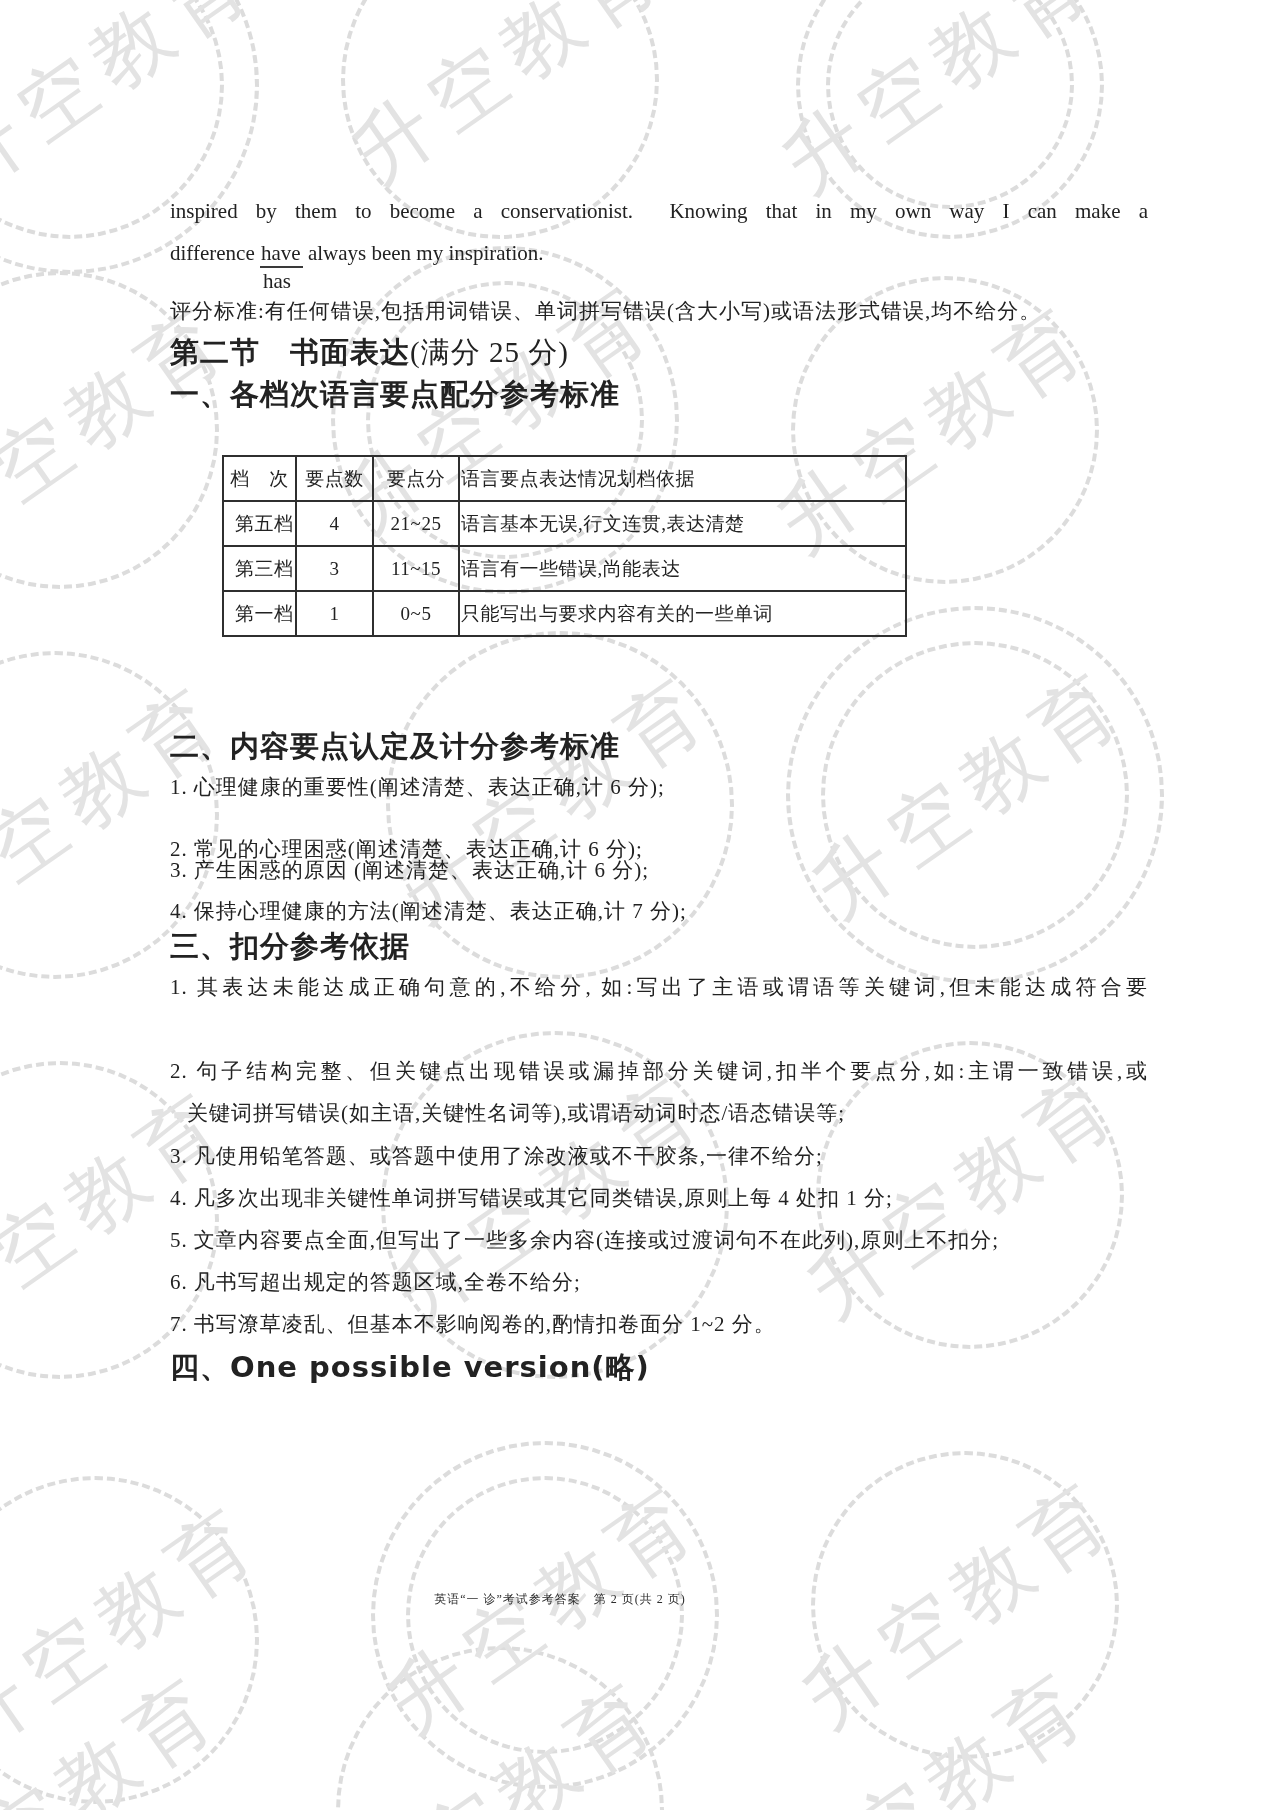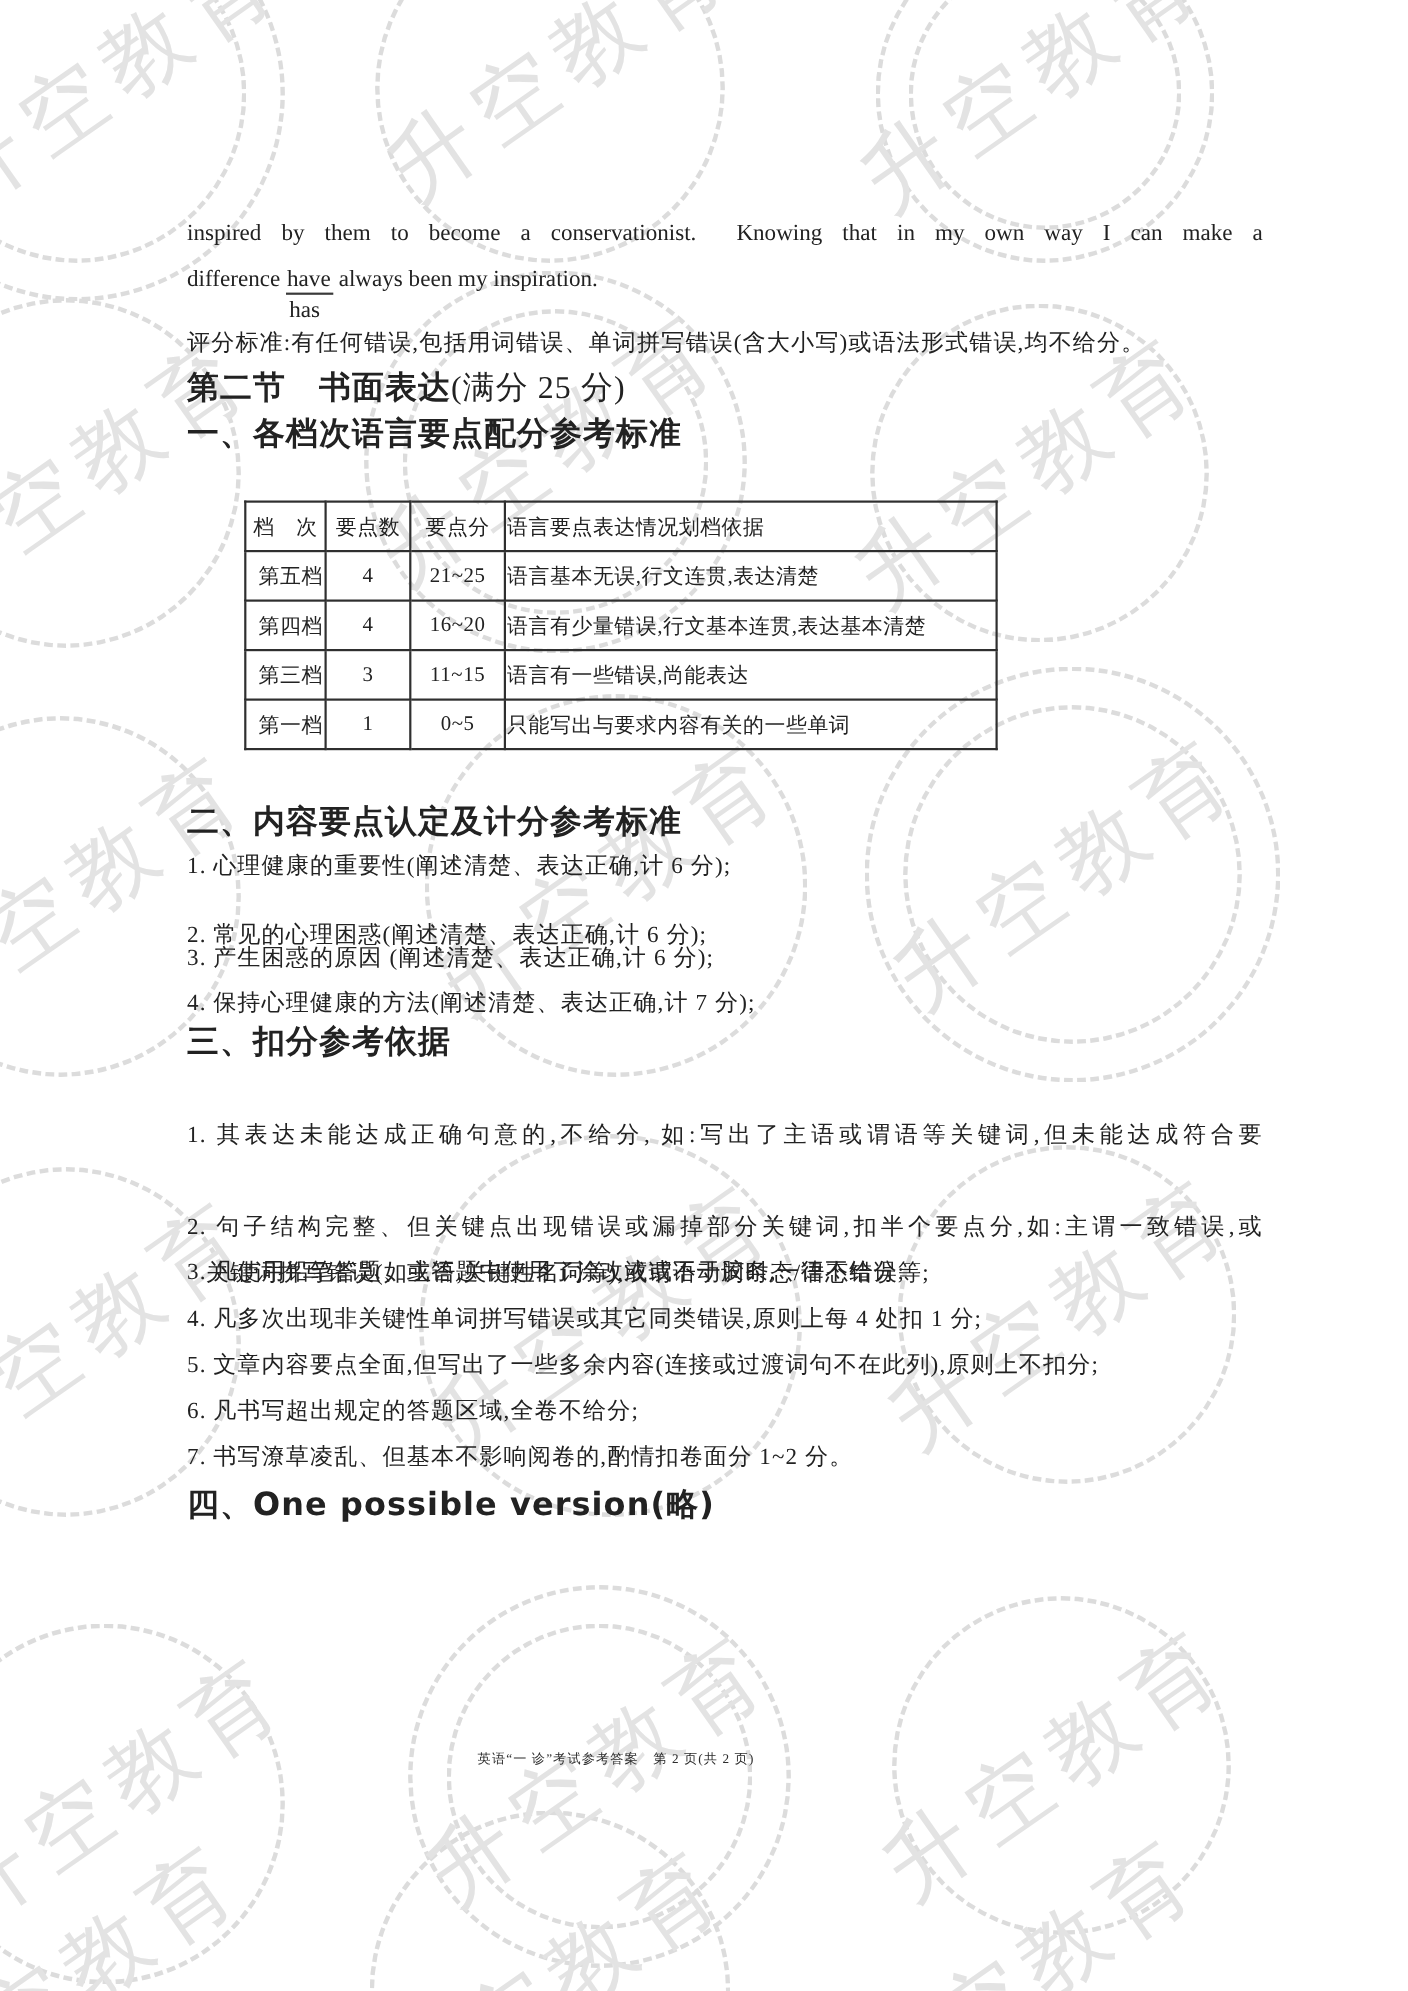--- a/index.html
+++ b/index.html
@@ -35,21 +35,21 @@
   .u-word{border-bottom:2px solid #3a3a3a;padding:0 2px 1px 1px;}
   .corr{position:absolute;left:3px;top:28px;border:none;}
   .cjk{font-size:21px;letter-spacing:1px;line-height:30px;}
   .heading{
     font-family:"DejaVu Sans","Liberation Sans",sans-serif;
     font-weight:700;font-size:29px;letter-spacing:1px;line-height:30px;
   }
   .heading .light{font-weight:400;font-family:"Liberation Serif","DejaVu Serif",serif;}
   .list-item{padding-left:17px;text-indent:-17px;}
   .list-item .num{margin-right:6px;}
-  .wrap2 .l1{text-align:justify;text-align-last:justify;margin-top:44px;}
+  .wrap2 .l1{text-align:justify;text-align-last:justify;}
   .wrap2 .l2{padding-left:17px;}
   
   table.band{
     border-collapse:collapse;table-layout:fixed;
     position:absolute;left:52px;top:0;
   }
   table.band td{
     border:2px solid var(--table_border);
     height:41px;font-size:19px;letter-spacing:0.5px;
     white-space:nowrap;overflow:hidden;vertical-align:middle;
@@ -138,26 +138,20 @@
           <td class="c-mid">要点分</td>
           <td class="c-desc">语言要点表达情况划档依据</td>
         </tr>
         <tr>
           <td class="c-label">第五档</td>
           <td class="c-mid">4</td>
           <td class="c-mid">21~25</td>
           <td class="c-desc">语言基本无误,行文连贯,表达清楚</td>
         </tr>
         <tr>
-          <td class="c-label">第四档</td>
-          <td class="c-mid">4</td>
-          <td class="c-mid">16~20</td>
-          <td class="c-desc">语言有少量错误,行文基本连贯,表达基本清楚</td>
-        </tr>
-        <tr>
           <td class="c-label">第三档</td>
           <td class="c-mid">3</td>
           <td class="c-mid">11~15</td>
           <td class="c-desc">语言有一些错误,尚能表达</td>
         </tr>
         <tr>
           <td class="c-label">第一档</td>
           <td class="c-mid">1</td>
           <td class="c-mid">0~5</td>
           <td class="c-desc">只能写出与要求内容有关的一些单词</td>

